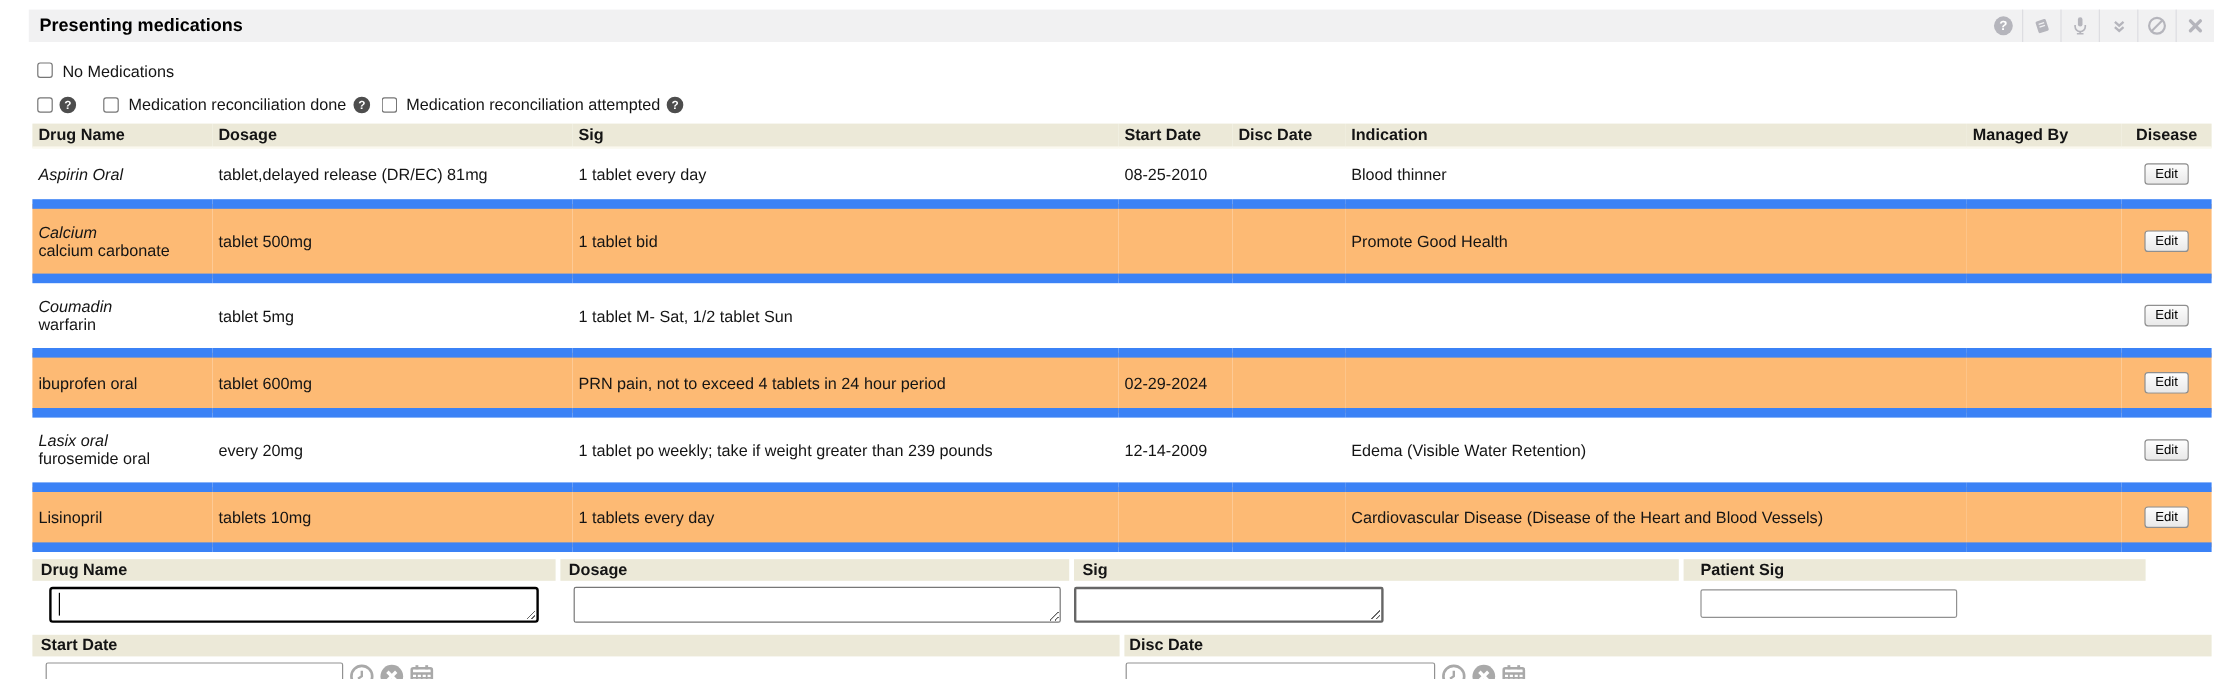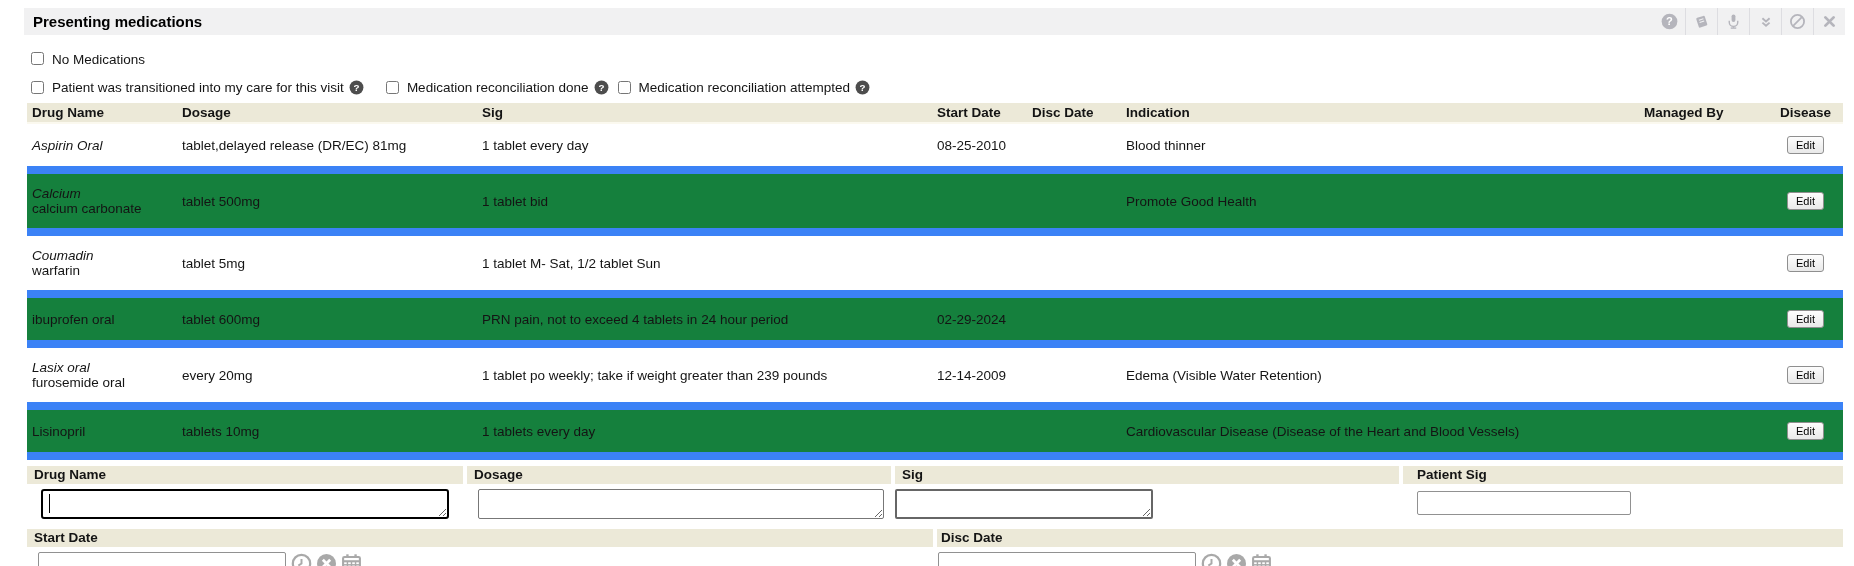--- a/index.html
+++ b/index.html
@@ -28,36 +28,36 @@
   .help-badge { display:inline-flex; margin-left:5px; color:#4d4d4d; }
 
   
   table.meds { margin:6px 0 0 27px; width:1816px; border-collapse:collapse;
                font-size:13.5px; table-layout:fixed; }
   table.meds thead th { background:#ece9d8; text-align:left; font-weight:bold;
                         padding:2px 5px; height:20px; border-bottom:2px solid #fbf9ef; }
   table.meds thead th:last-child { text-align:center; }
   table.meds tbody td { padding:12px 5px; vertical-align:middle;
                         border-bottom:8px solid #3b82f6; height:28px; }
-  table.meds tbody tr.striped { background:#15803d; }
+  table.meds tbody tr.striped { background:#fdba74; }
   td.c-opt { text-align:center; }
   .brand.it { font-style:italic; }
   .generic { }
   .btn-sm { font-size:11px; line-height:12px; padding:2px 8px; color:#000;
             background:linear-gradient(#fdfdfd,#e9e9e9); border:1px solid #8f8f8f;
             border-radius:3px; cursor:pointer; font-family:"Liberation Sans",sans-serif; }
 
   
   .form { margin:6px 0 0 27px; width:1816px; }
   .band { display:flex; }
   .cell { background:#ece9d8; height:18px; line-height:18px; font-weight:bold;
           font-size:13.5px; padding-left:7px; margin-right:4px; }
   .cell:last-child { margin-right:0; }
   .bandA .cA1 { width:436px; } .bandA .cA2 { width:424px; }
-  .bandA .cA3 { width:504px; } .bandA .cA4 { width:440px; margin-right:0; padding-left:14px; }
+  .bandA .cA3 { width:504px; } .bandA .cA4 { width:385px; margin-right:0; padding-left:14px; }
   .bandC .cC1 { width:906px; } .bandC .cC2 { width:906px; padding-left:4px; }
   .bandE .cE1 { width:818px; } .bandE .cE2 { width:817px; }
   .bandE .cE3 { width:173px; text-align:center; padding-left:0; }
 
   .inrow { position:relative; }
   .rowB { height:45px; }
   .rowD { height:36px; }
   .rowF { height:40px; }
   .inrow textarea { position:absolute; resize:both; font-family:"Liberation Sans",sans-serif;
                     font-size:13px; padding:2px 4px; }
@@ -142,21 +142,20 @@
 </div>
 
 <div class="checks">
   <div class="check-row">
     <input type="checkbox" style="">
     <label>No Medications</label>
   </div>
   <div class="check-row second">
     <span class="check-group">
       <input type="checkbox" style="">
-      <label>Patient was transitioned into my care for this visit</label>
       <span class="help-badge">
         <svg width="15" height="15" viewBox="0 0 16 16">
             <circle cx="8" cy="8" r="7.4" fill="currentColor"></circle>
             <text x="8" y="11.6" text-anchor="middle" font-size="10.5" font-weight="bold" fill="#fff" font-family="Liberation Sans, sans-serif">?</text>
           </svg>
       </span>
     </span>
     <span class="check-group g2">
       <input type="checkbox" style="">
       <label>Medication reconciliation done</label>

